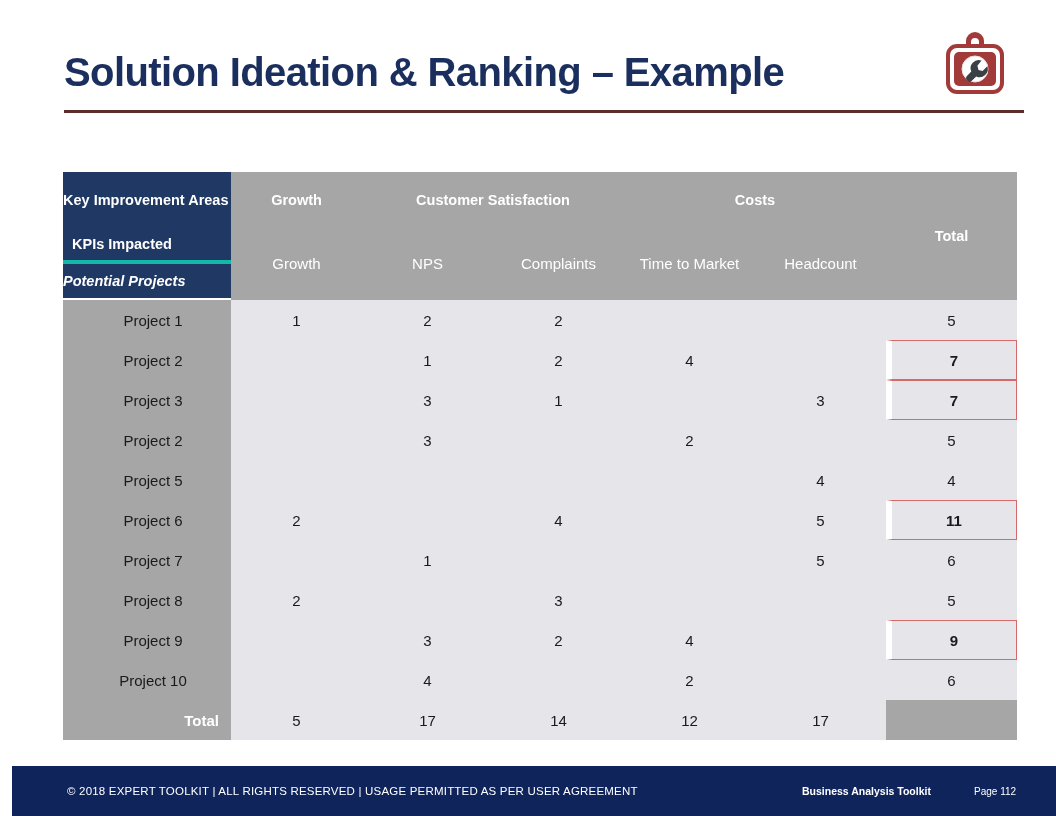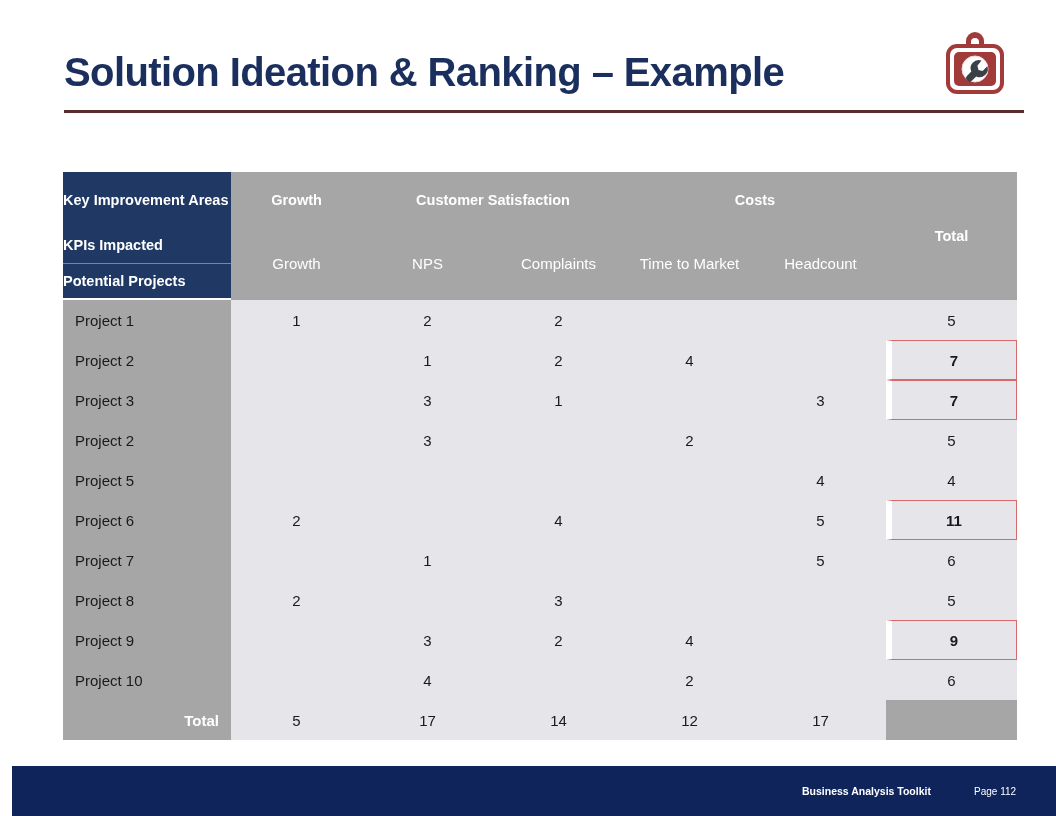--- a/index.html
+++ b/index.html
@@ -91,24 +91,26 @@
     color: #ffffff;
     font-size: 14.5px;
     font-weight: bold;
     text-align: left;
     vertical-align: middle;
     border-bottom: 2px solid #ffffff;
     border-right: 2px solid #ffffff;
     line-height: 1.25;
   }
   .h-corner.sub {
-    border-bottom: 1px solid #14b8a6;
+    border-bottom: 4px solid #14b8a6;
+    padding-left: 9px;
   }
   .h-corner.last {
     border-bottom: 2px solid #ffffff;
+    font-style: italic;
   }
   .h-group {
     background: #a6a6a6;
     color: #ffffff;
     font-size: 14.5px;
     font-weight: bold;
     vertical-align: middle;
     border-bottom: 2px solid #ffffff;
     border-right: 2px solid #ffffff;
   }
@@ -132,21 +134,21 @@
     vertical-align: middle;
     border-bottom: 2px solid #ffffff;
     border-left: 6px solid #ffffff;
   }
 
   
   .r-label {
     background: #a6a6a6;
     color: #1a1a1a;
     font-size: 15px;
-    text-align: left;
+    text-align: center;
     padding-left: 12px !important;
     vertical-align: middle;
     border-bottom: 2px solid #ffffff;
     border-right: 2px solid #ffffff;
     height: 40px;
   }
   .d-cell {
     background: #e5e5ea;
     color: #1a1a1a;
     font-size: 15px;
@@ -403,17 +405,18 @@
             <td class="tot-cell">14</td>
             <td class="tot-cell">12</td>
             <td class="tot-cell">17</td>
             <td class="tot-blank"></td>
           </tr>
         </tfoot>
     </table>
   </div>
 
   <div class="footer">
+    <div class="footer-left">© 2018 EXPERT TOOLKIT | ALL RIGHTS RESERVED | USAGE PERMITTED AS PER USER AGREEMENT</div>
     <div class="footer-brand">Business Analysis Toolkit</div>
     <div class="footer-page">Page 112</div>
   </div>
 
 </div>
 
 </body></html>

